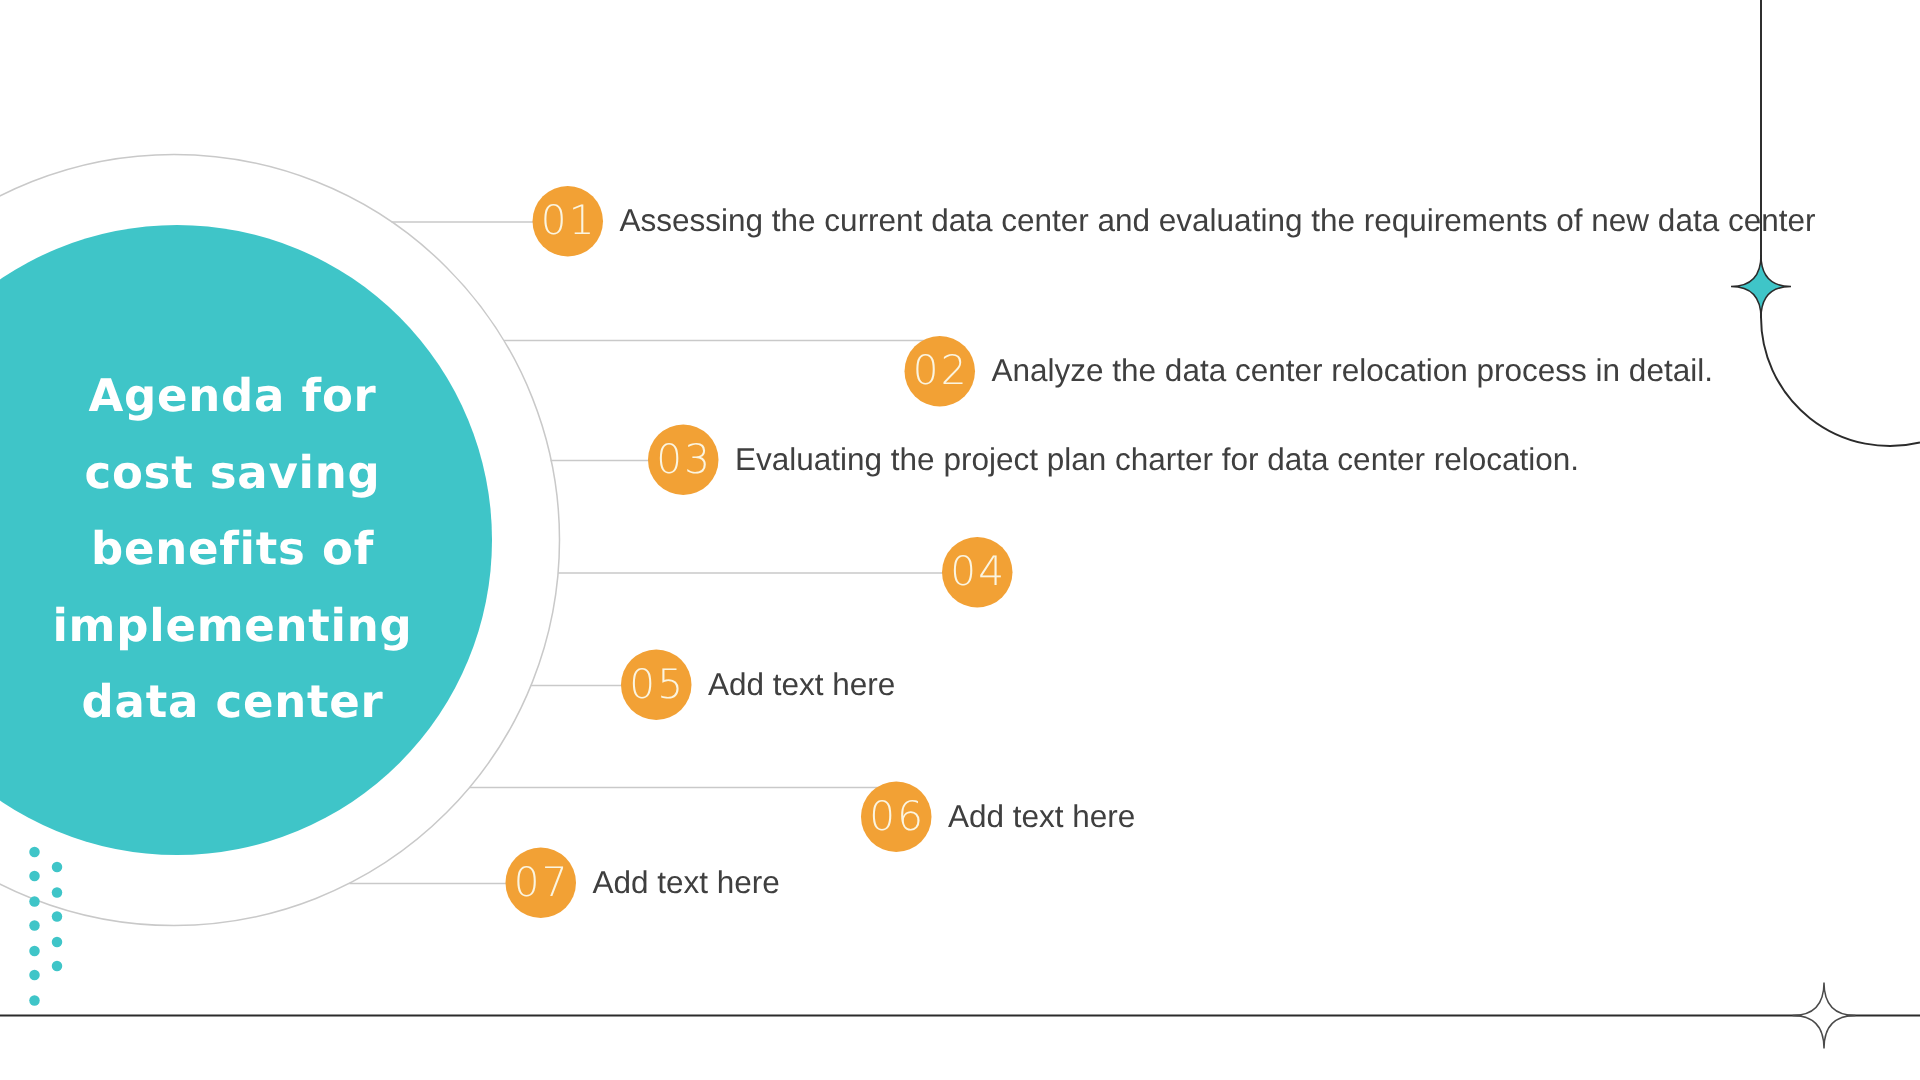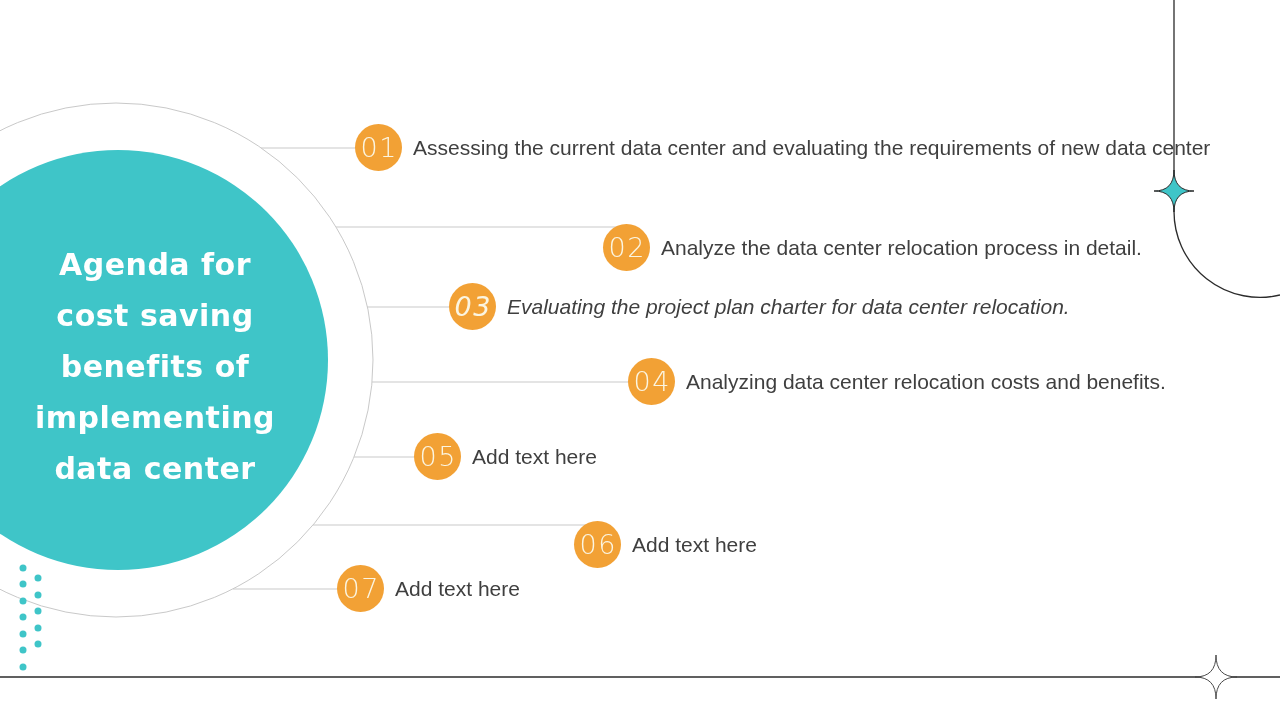--- a/index.html
+++ b/index.html
@@ -26,21 +26,21 @@
   .badge{
     flex:0 0 auto;width:47px;height:47px;border-radius:50%;
     background:var(--orange);color:var(--number-cream);
     display:flex;align-items:center;justify-content:center;
     font-family:"DejaVu Sans",sans-serif;font-weight:300;
     font-size:27px;letter-spacing:1.5px;line-height:1;text-indent:1.5px;
   }
   .item .txt{font-size:21px;color:var(--text-dark);}
   .item-1{left:355px;top:124px;}
   .item-2{left:603px;top:203px;margin-top:21px;}
-  .item-3{left:449px;top:283px;font-style:italic;}
+  .item-3{left:432px;top:283px;}
   .item-4{left:628px;top:358px;align-items:center;}
   .item-5{left:414px;top:433px;}
   .item-6{left:574px;top:521px;}
   .item-7{left:326px;top:565px;margin-left:11px;}
 </style>
 </head>
 <body>
 
 <div class="slide" style="--teal: #3FC5C8; --orange: #F2A135; --line-gray: #C9C9C9; --text-dark: #3F3F3F; --dark-line: #2B2B2B; --number-cream: #FBF5E1;">
 
@@ -97,21 +97,20 @@
   <div class="item item-2">
     <div class="badge">02</div>
     <div class="txt">Analyze the data center relocation process in detail.</div>
   </div>
   <div class="item item-3">
     <div class="badge">03</div>
     <div class="txt">Evaluating the project plan charter for data center relocation.</div>
   </div>
   <div class="item item-4">
     <div class="badge">04</div>
-    <div class="txt">Analyzing data center relocation costs and benefits.</div>
   </div>
   <div class="item item-5">
     <div class="badge">05</div>
     <div class="txt">Add text here</div>
   </div>
   <div class="item item-6">
     <div class="badge">06</div>
     <div class="txt">Add text here</div>
   </div>
   <div class="item item-7">

